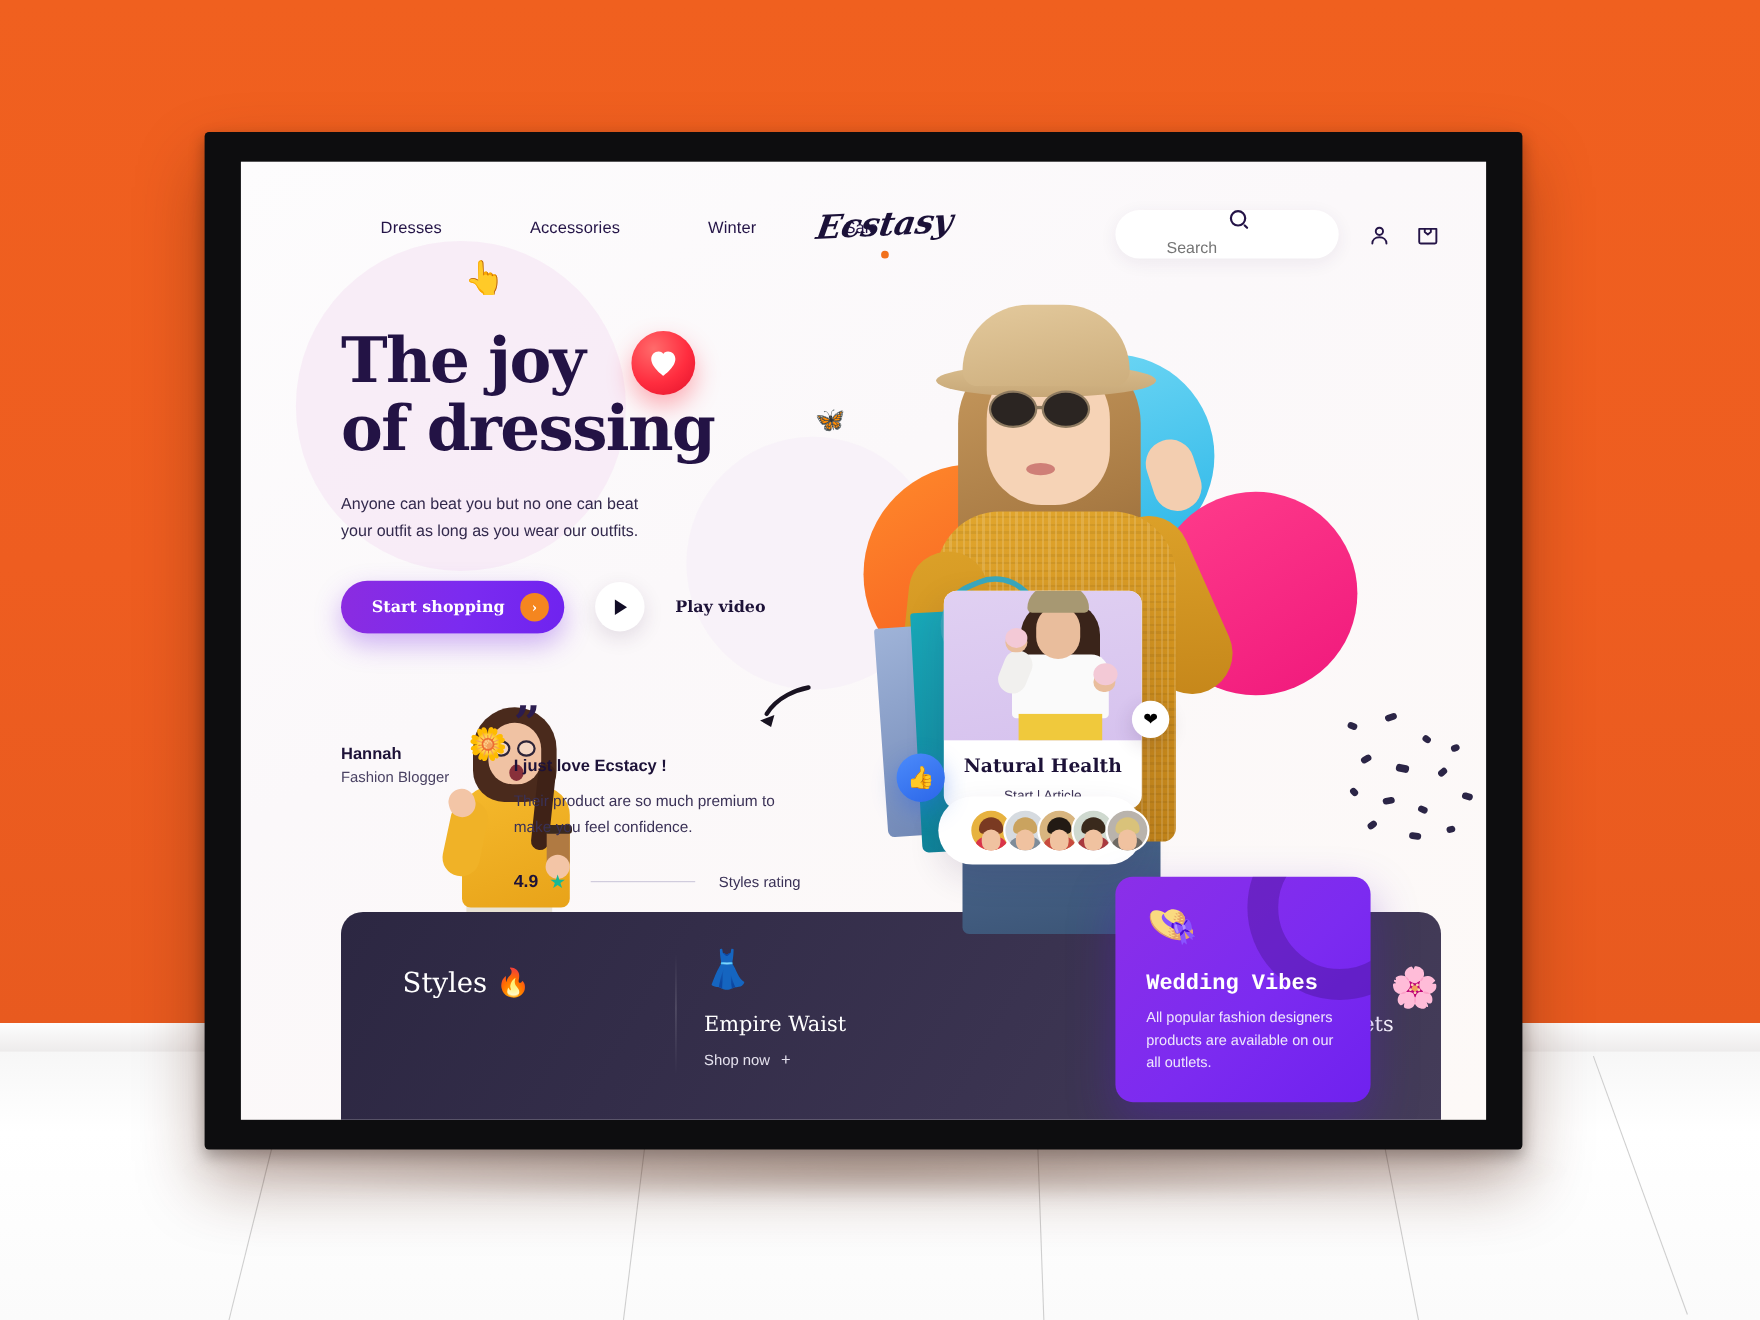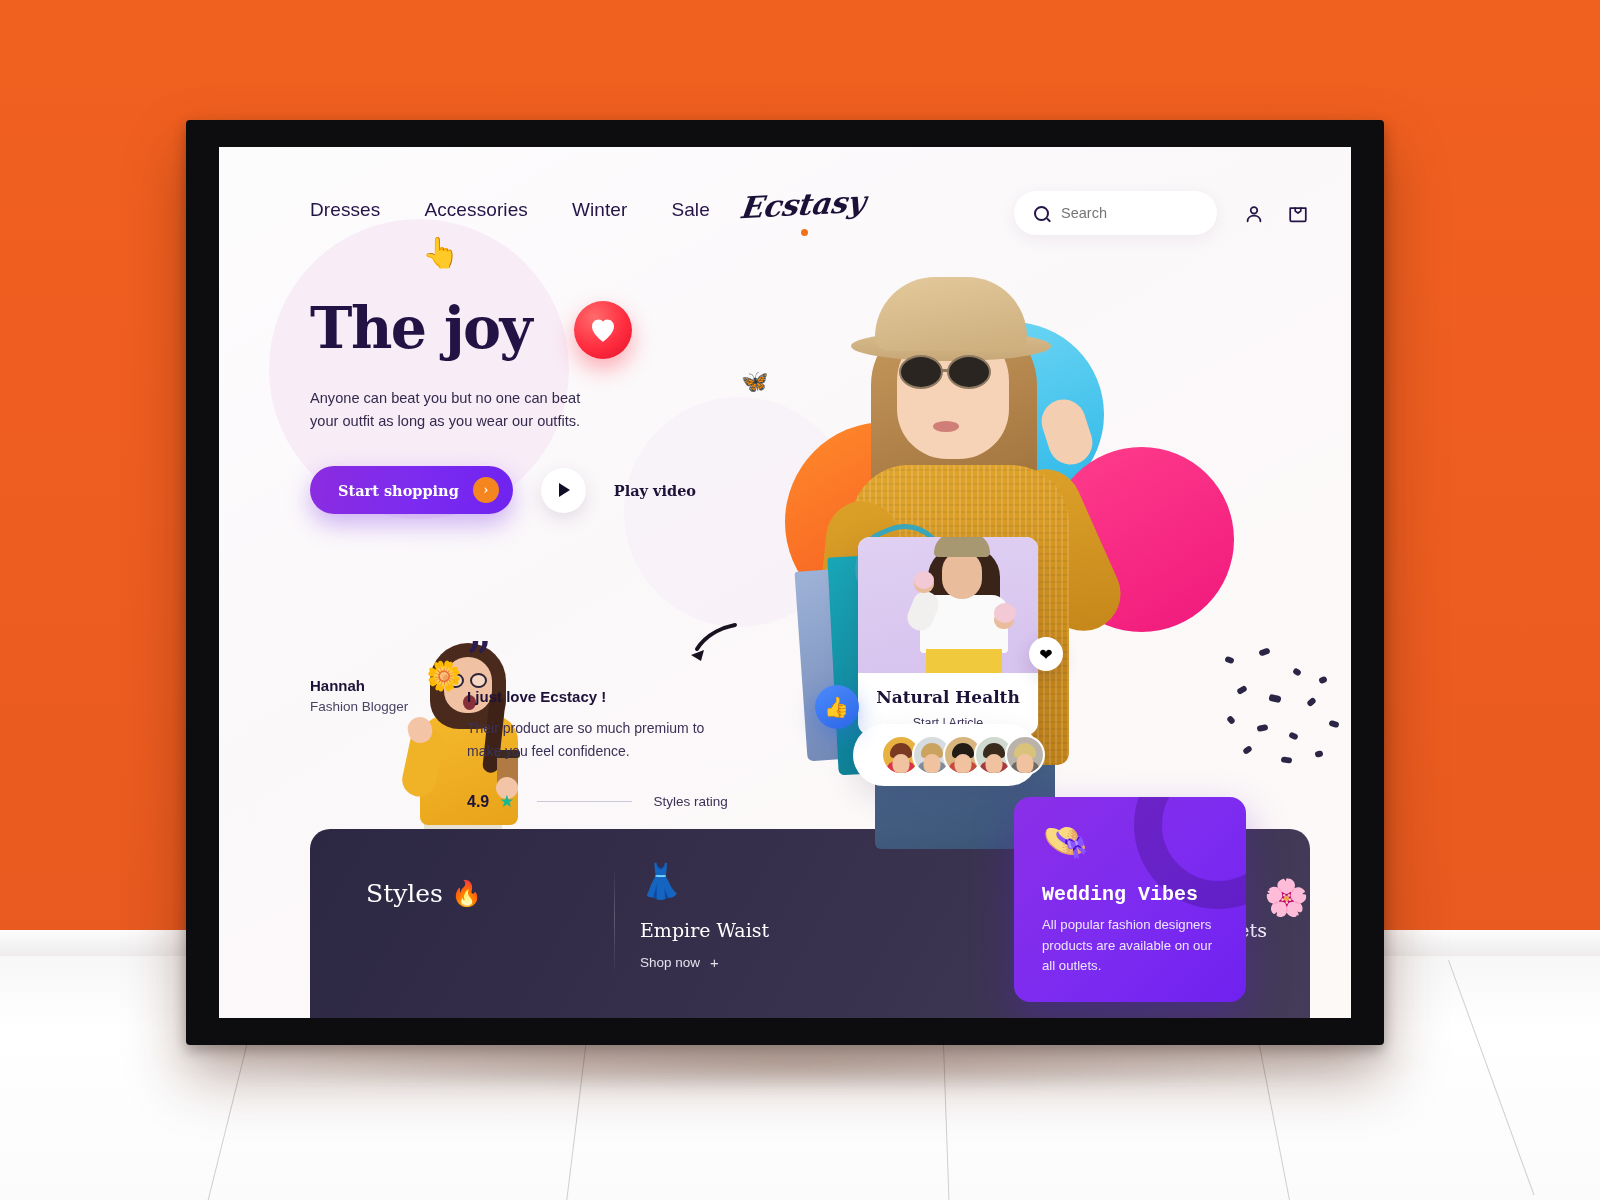--- a/index.html
+++ b/index.html
@@ -31,31 +31,31 @@
                   filter: blur(6px); }
 
   
   #screen { position: absolute; left: 33px; top: 27px; width: 1132px; height: 871px;
             background: linear-gradient(150deg,#fdfcfd 0%,#fbf8fa 40%,#fdf9f7 100%);
             overflow: hidden; }
 
   
   .nav { position: absolute; left: 0; top: 38px; width: 100%; height: 56px; }
   .nav-links { position: absolute; left: 91px; top: 14px; display: flex; gap: 44px; }
-  .nav-links a { color: #241447; font-size: 19px; font-weight: 500; text-decoration: none;
-                 letter-spacing: .1px; }
+  .nav-links a { color: #241447; font-size: 15px; font-weight: 500; text-decoration: none;
+                 letter-spacing: .1px; margin-left: 36px; }
   .logo { position: absolute; left: 520px; top: 2px; width: 130px; text-align: center; }
   .logo-text { font-family: "DejaVu Serif", serif; font-style: italic; font-weight: bold;
                font-size: 30px; color: #1b1138; letter-spacing: -.5px;
                transform: skewX(-12deg) rotate(-3deg); display: inline-block; }
   .logo-dot { display: inline-block; width: 7px; height: 7px; border-radius: 50%;
               background: #f2711c; margin-left: 1px; vertical-align: baseline; }
   .search { position: absolute; left: 795px; top: 6px; width: 203px; height: 44px;
             background: #fff; border-radius: 22px; box-shadow: 0 4px 16px rgba(60,30,80,.07);
-            display: flex; align-items: center; padding-left: 20px; gap: 12px; }
+            display: flex; align-items: center; padding-left: 20px; gap: 12px; flex-direction: column; }
   .search .mag { width: 15px; height: 15px; border: 2.4px solid #241447; border-radius: 50%;
                  position: relative; flex: none; }
   .search .mag::after { content:""; position:absolute; right:-4px; bottom:-3px; width: 5px; height: 2.4px;
                         background: #241447; transform: rotate(45deg); border-radius: 2px; }
   .search input { border: none; outline: none; font-family: inherit; font-size: 14.5px;
                   color: #6e6785; background: transparent; width: 130px; }
   .nav-ico { position: absolute; top: 18px; cursor: pointer; }
   .ico-user { left: 1024px; }
   .ico-cart { left: 1068px; }
 
@@ -304,20 +304,21 @@
 
       <div class="hero">
         <div class="h1">
           <span>The joy</span>
           <span class="heart-badge">
             <svg width="28" height="26" viewBox="0 0 24 22" fill="#fff">
               <path d="M12 21S2.6 14.4 2.6 7.9C2.6 4.4 5.2 2 8.3 2c2 0 3.2 1 3.7 1.9C12.5 3 13.7 2 15.7 2c3.1 0 5.7 2.4 5.7 5.9C21.4 14.4 12 21 12 21z"></path>
             </svg>
           </span>
           <br>
+          <span>of dressing</span>
         </div>
         <p class="sub">Anyone can beat you but no one can beat your outfit as long as you wear our outfits.</p>
         <div class="cta-row">
           <button class="btn-shop">
             <span>Start shopping</span>
             <span class="btn-arrow">›</span>
           </button>
           <button class="play-btn">
             <span class="play-tri"></span>
           </button>

